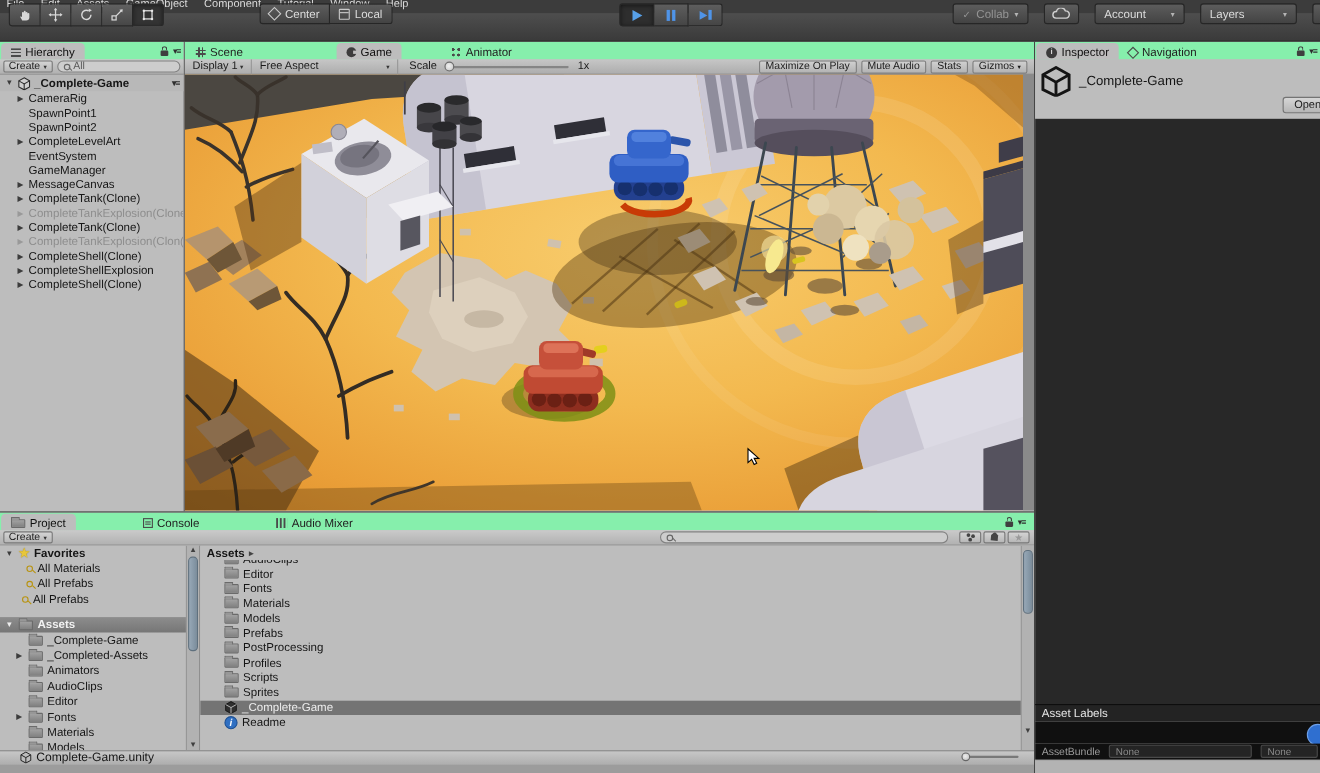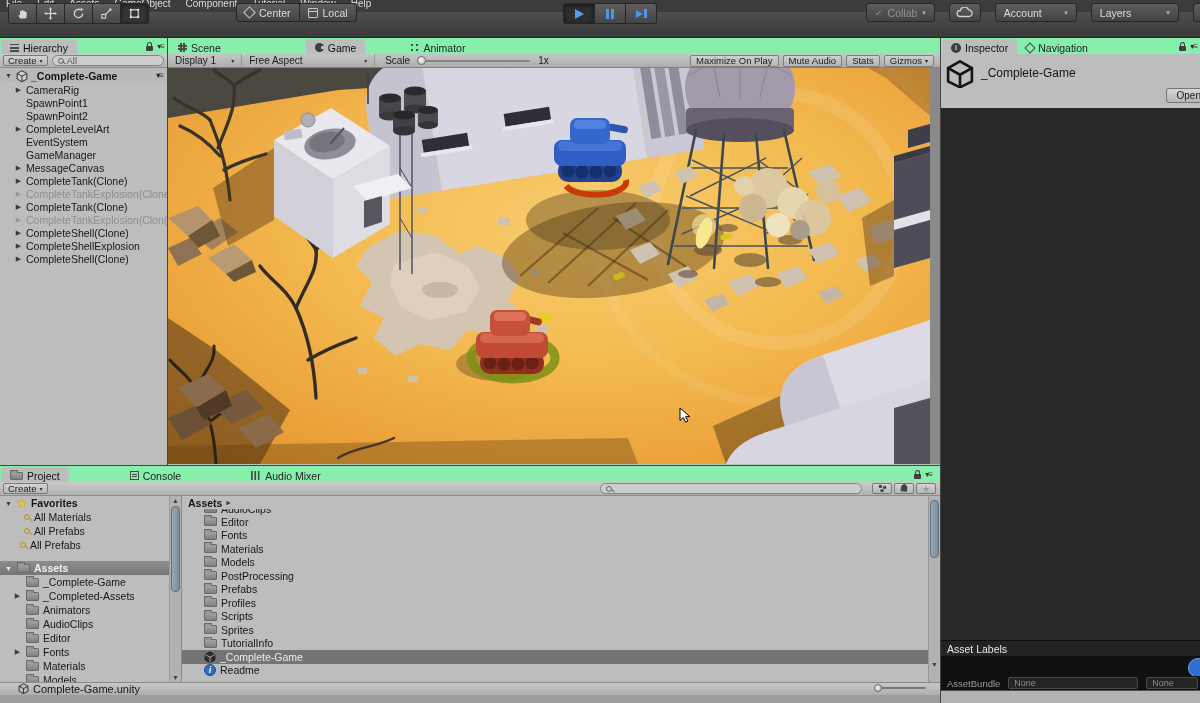--- a/index.html
+++ b/index.html
@@ -67,21 +67,21 @@
         overflow:hidden;font-size:10.5px;color:#161616}
   .hrow .tri{width:9px;flex:0 0 9px;font-size:7px;color:#3c3c3c;text-align:center}
   .hrow .sp{width:9px;flex:0 0 9px}
   .hrow.dim{color:#8e8e8e}.hrow.dim .tri{color:#999}
   .scene-row{height:15px;font-weight:bold;position:relative;background:#b8b8b8}
   .scene-row .pm{position:absolute;right:4px;top:3px}
   .ind{padding-left:14px}
   
   .gctrl{position:absolute;left:0;right:0;top:16px;height:14px;background:linear-gradient(#c6c6c6,#adadad);
          border-bottom:1px solid #7f7f7f;display:flex;align-items:center;font-size:10px;color:#1a1a1a;box-sizing:border-box}
-  .gdrop{height:14px;display:flex;align-items:center;gap:15px;padding:0 7px;border-right:1px solid #979797}
+  .gdrop{height:14px;display:flex;align-items:center;gap:2px;padding:0 7px;border-right:1px solid #979797}
   .gdrop .arr{font-size:6px;color:#333}
   .gbtn{font-size:9.5px;height:12px;padding:0 5px;background:linear-gradient(#d0d0d0,#b3b3b3);
         border:1px solid #7f7f7f;border-radius:2px;display:inline-flex;align-items:center;gap:3px;color:#1a1a1a;white-space:nowrap}
   .slider-track{width:112px;height:2px;background:#858585;border-radius:1px;position:relative}
   .slider-knob{position:absolute;left:-1px;top:-4px;width:9px;height:9px;border-radius:50%;
                background:radial-gradient(circle at 3px 3px,#f2f2f2,#c2c2c2);border:1px solid #6e6e6e;box-sizing:border-box}
   #viewport{position:absolute;left:0;top:30px;width:762px;height:396px;background:#e8a23c}
   #vp-gutter{position:absolute;left:762px;top:30px;width:10px;height:396px;background:#8a8a8a}
   
   .insp-head{position:absolute;left:0;right:0;top:16px;height:54px;background:#bdbdbd}
@@ -843,41 +843,37 @@
       <div class="lrow">
           <span class="fold"></span>
           <span>Materials</span>
         </div>
       <div class="lrow">
           <span class="fold"></span>
           <span>Models</span>
         </div>
       <div class="lrow">
           <span class="fold"></span>
+          <span>Prefabs</span>
+        </div>
+      <div class="lrow">
+          <span class="fold"></span>
           <span>PostProcessing</span>
         </div>
       <div class="lrow">
           <span class="fold"></span>
-          <span>Prefabs</span>
+          <span>Profiles</span>
         </div>
       <div class="lrow">
           <span class="fold"></span>
-          <span>Profiles</span>
+          <span>Scripts</span>
         </div>
       <div class="lrow">
           <span class="fold"></span>
-          <span>Scripts</span>
-        </div>
-      <div class="lrow">
-          <span class="fold"></span>
           <span>Sprites</span>
-        </div>
-      <div class="lrow">
-          <span class="fold"></span>
-          <span>TutorialInfo</span>
         </div>
       <div class="lrow sel">
         <svg width="12" height="12" viewBox="0 0 16 16">
             <polygon points="8,1 14.5,4.7 14.5,12 8,15.5 1.5,12 1.5,4.7" fill="#2e2e2e" stroke="#0f0f0f" stroke-width="1"></polygon>
             <polyline points="1.5,4.7 8,8.3 14.5,4.7" fill="none" stroke="#cfcfcf" stroke-width="1"></polyline>
             <line x1="8" y1="8.3" x2="8" y2="15.5" stroke="#cfcfcf" stroke-width="1"></line>
           </svg>
         <span>_Complete-Game</span>
       </div>
       <div class="lrow">

